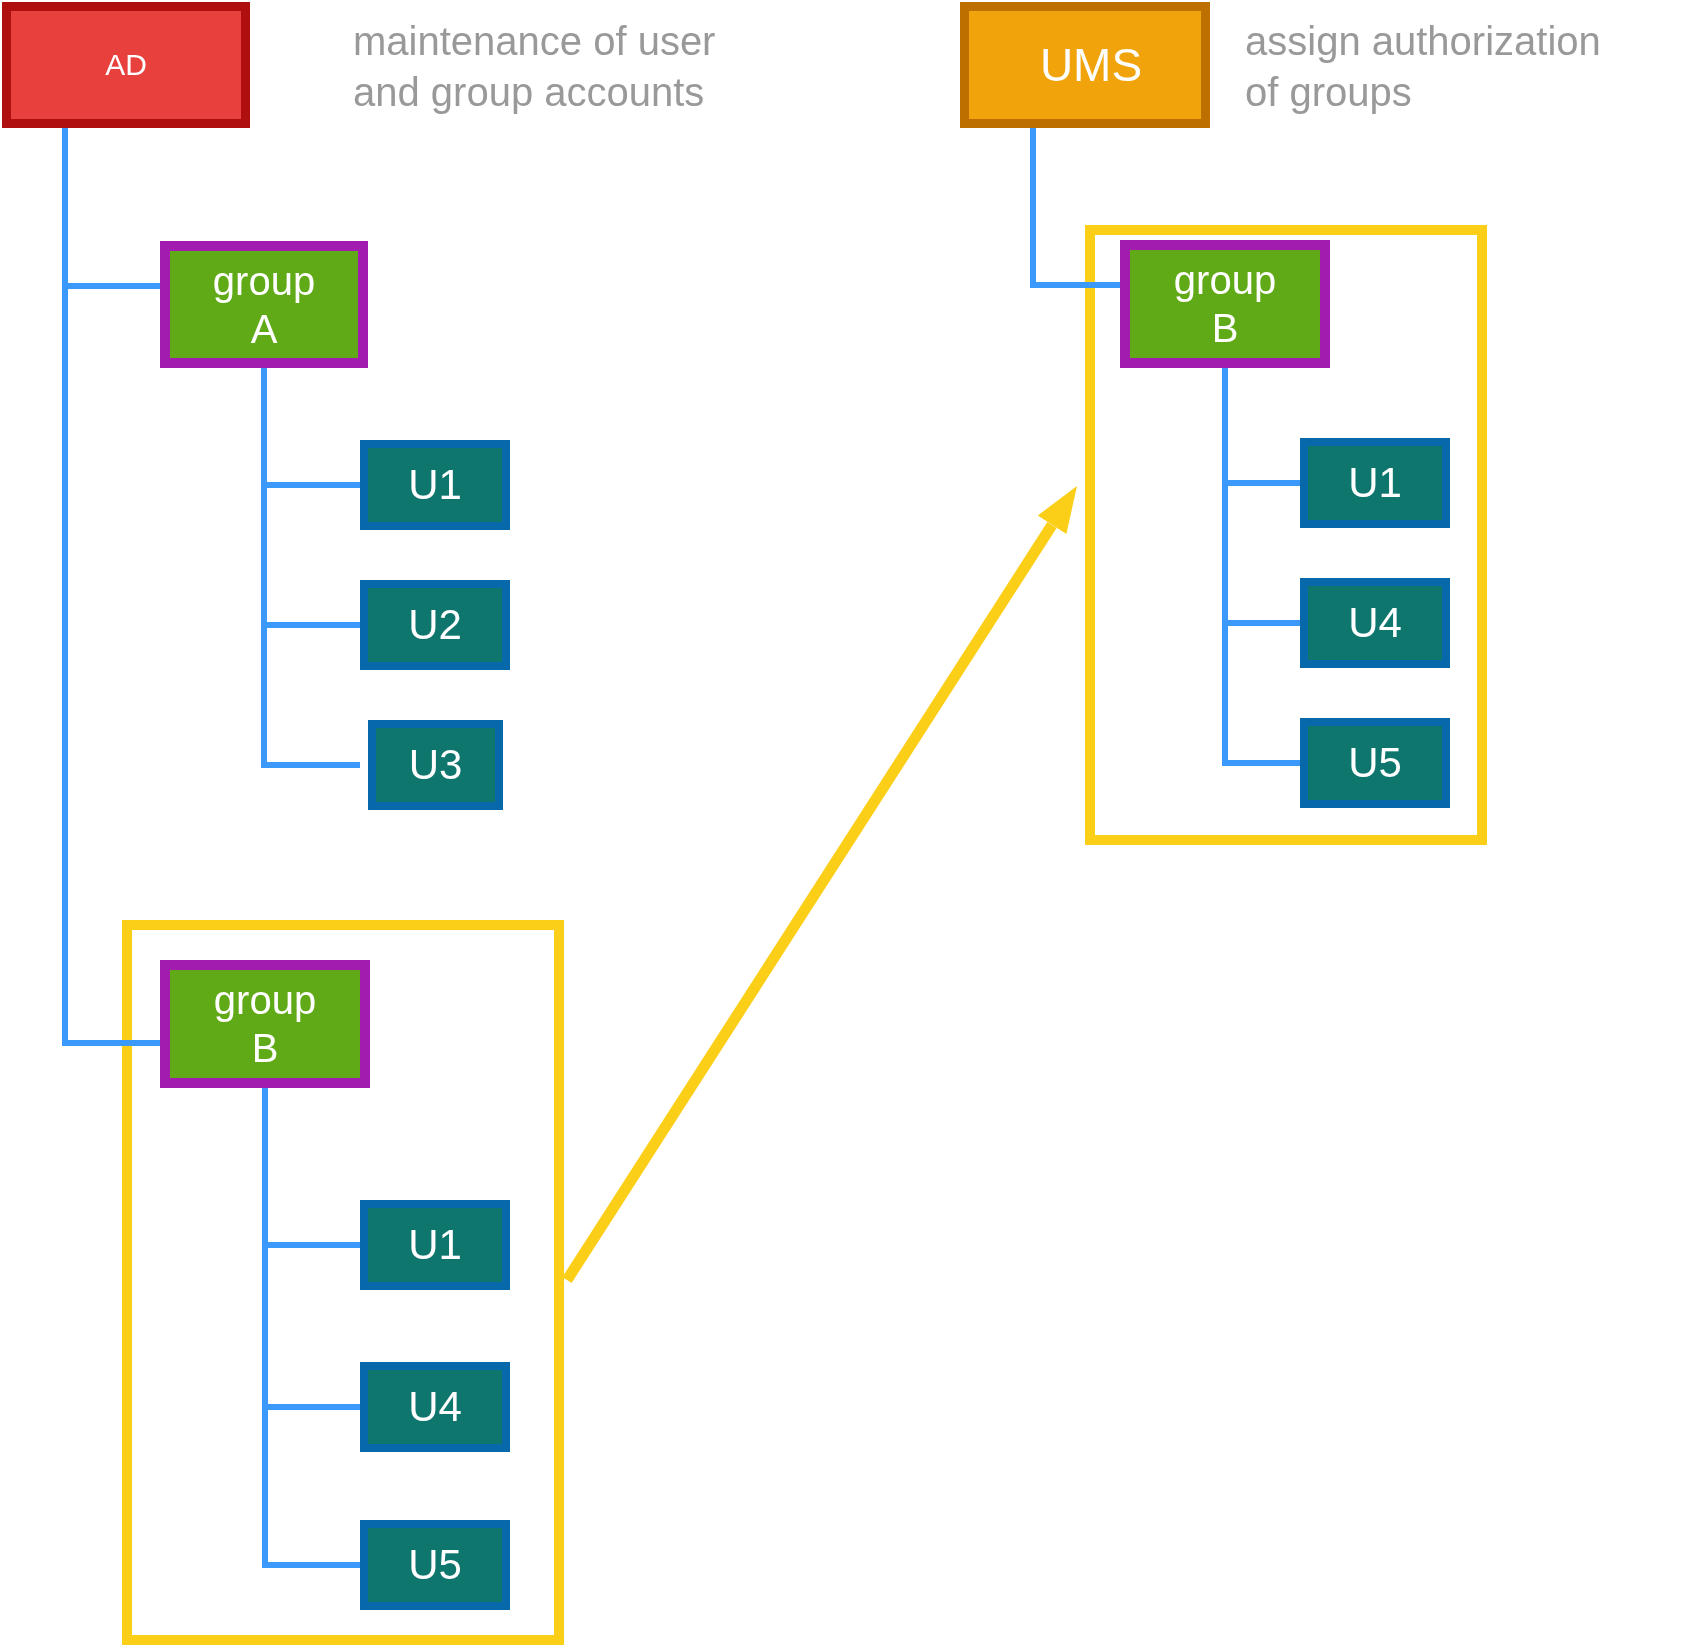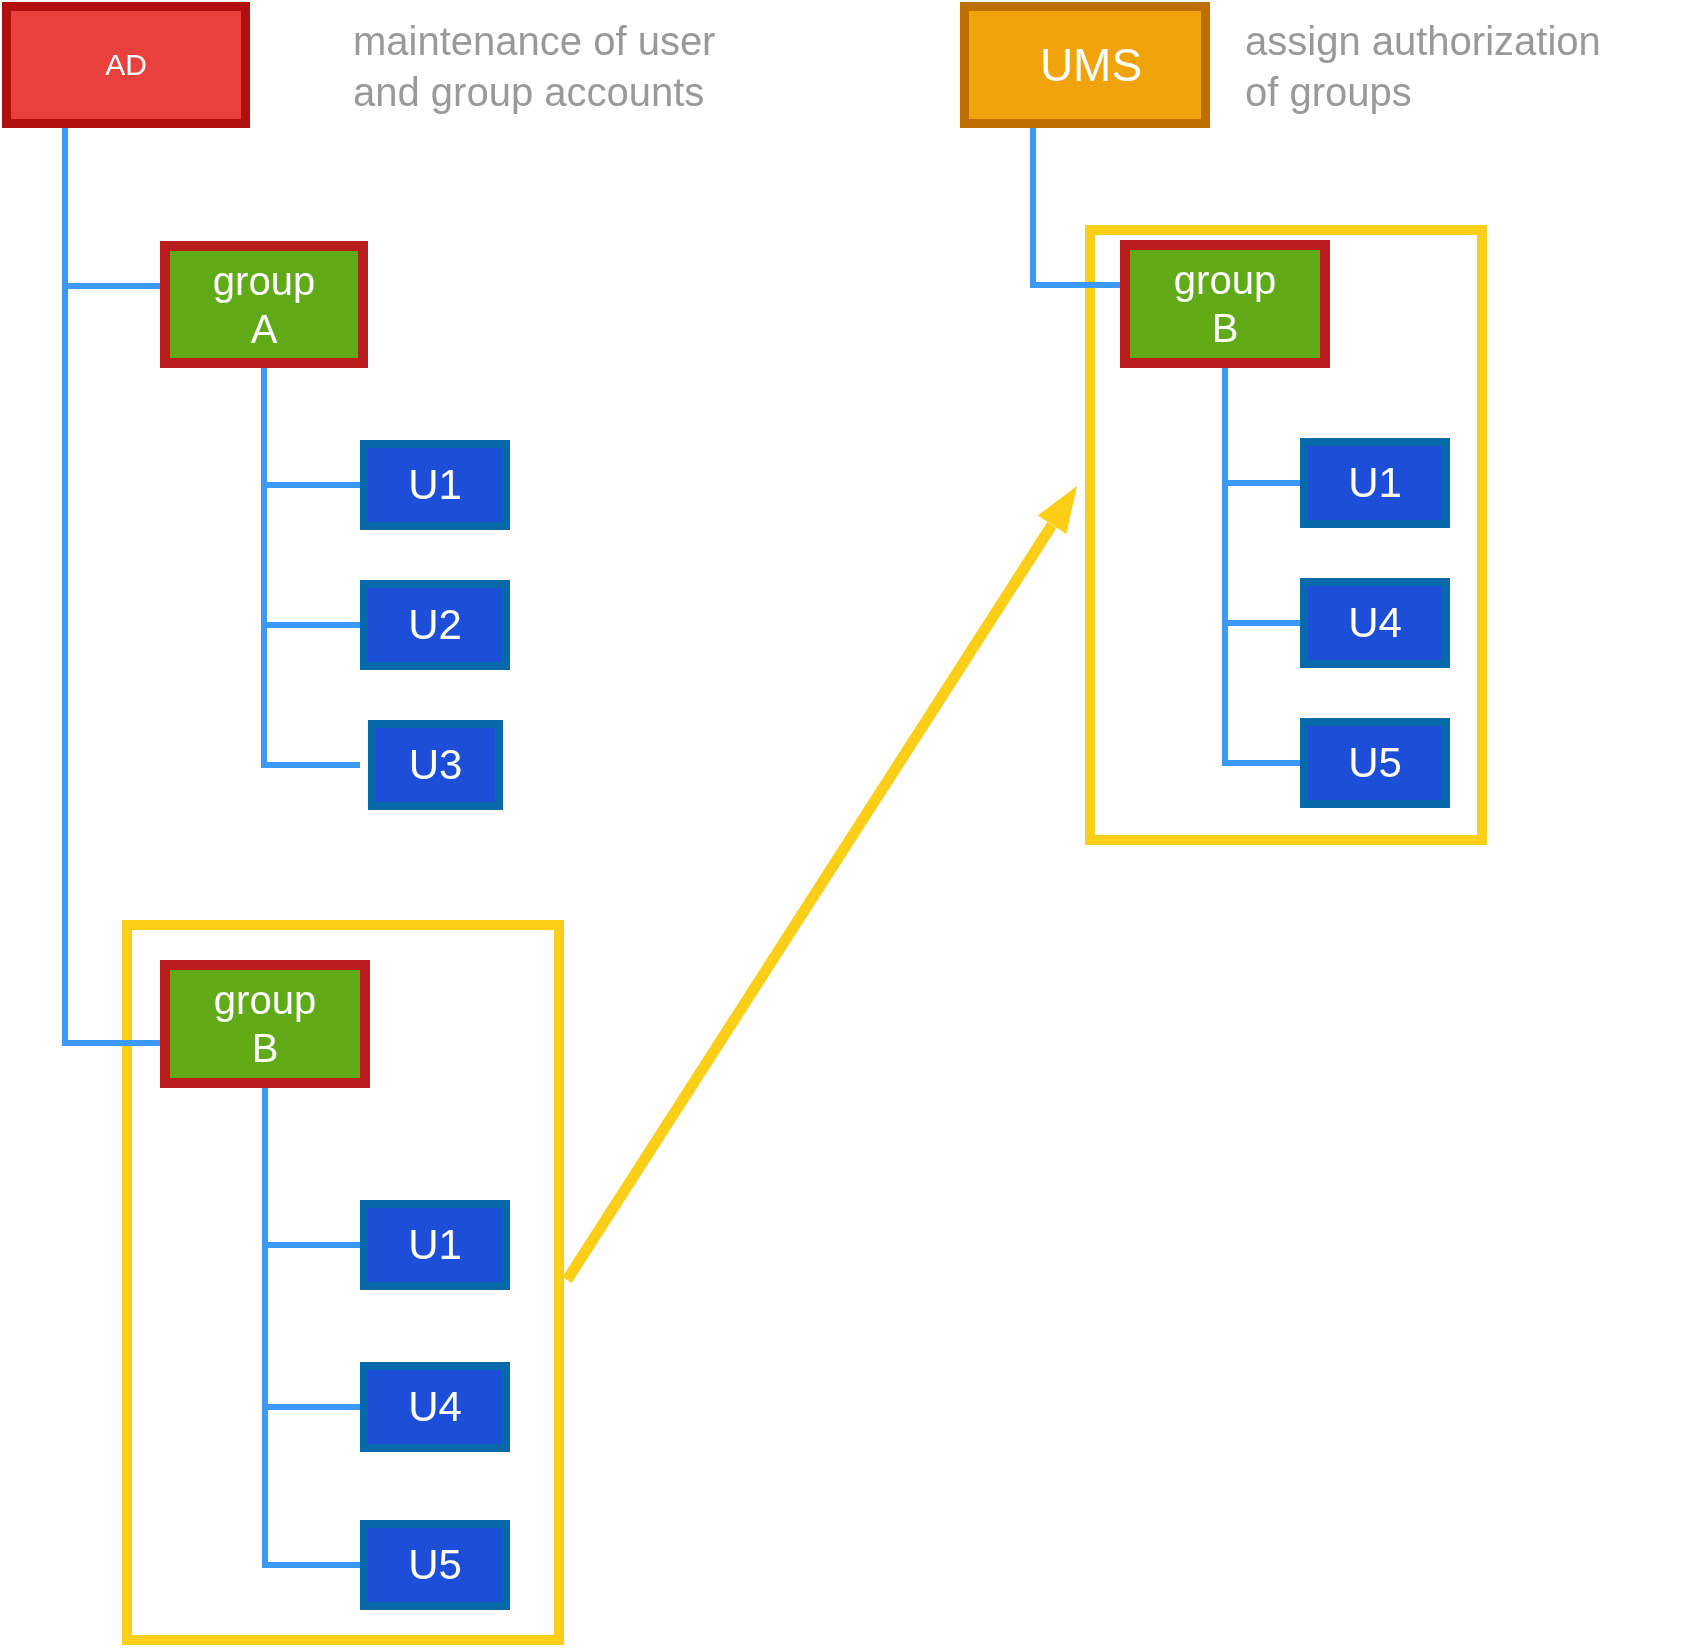--- a/index.html
+++ b/index.html
@@ -9,22 +9,22 @@
   }
   .hl-rect { position:absolute; box-sizing:border-box; border:10px solid #FBCE17; z-index:1; }
   svg.layer { position:absolute; left:0; top:0; z-index:5; }
   .node {
     position:absolute; box-sizing:border-box; z-index:10;
     display:flex; flex-direction:column; align-items:center; justify-content:center;
     color:#ffffff; text-align:center;
   }
   .node.red    { background:#E8403D; border:9px solid #B00F0F; font-size:30px; }
   .node.orange { background:#F0A30A; border:9px solid #BD7000; font-size:46px;padding-left:12px; }
-  .node.green  { background:#60A917; border:10px solid #b91c1c; font-size:40px; line-height:48px; }
-  .node.blue   { background:#1d4ed8; border:8px solid #0769A9; font-size:42px; }
+  .node.green  { background:#60A917; border:10px solid #a21caf; font-size:40px; line-height:48px; }
+  .node.blue   { background:#0f766e; border:8px solid #0769A9; font-size:42px; }
   .node span { display:block; }
   .caption { position:absolute; z-index:10; color:#999999; font-size:40px; line-height:51px; white-space:nowrap; }
   .caption span { display:block; }
 </style>
 </head>
 <body>
 
 <div class="stage">
 
   <div class="hl-rect" style="left:122px; top:920px; width:442px; height:725px;"></div>

